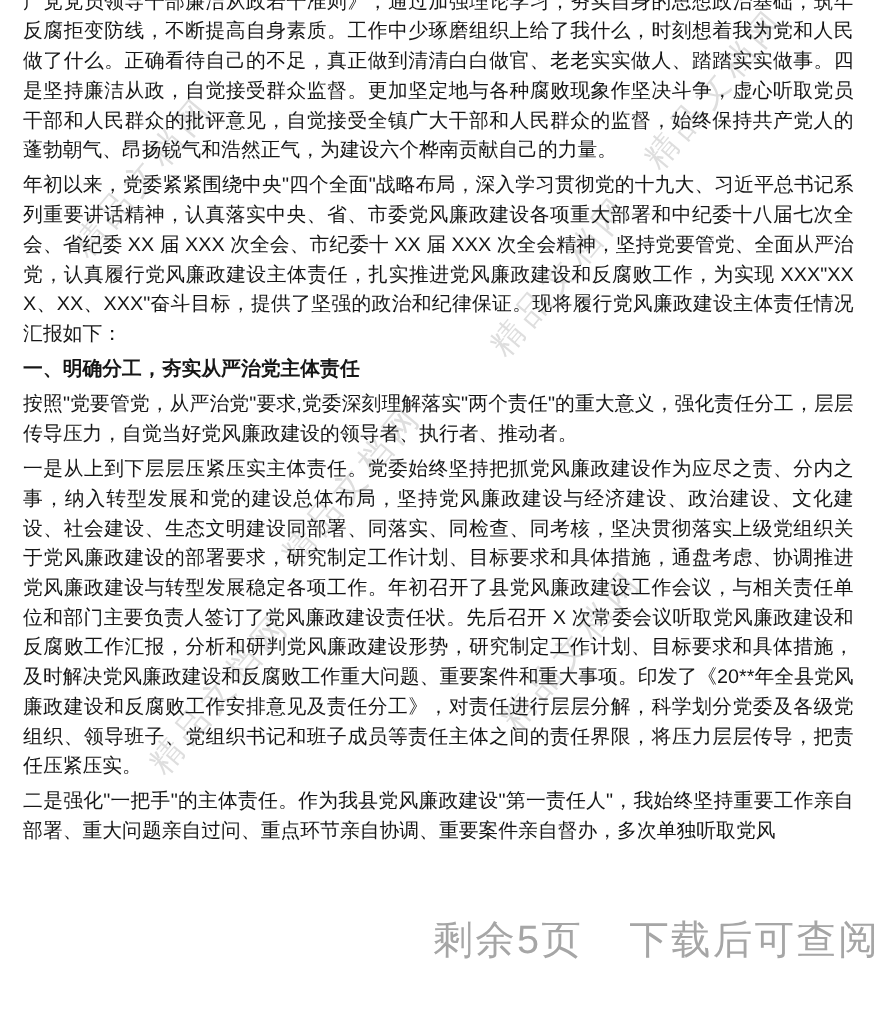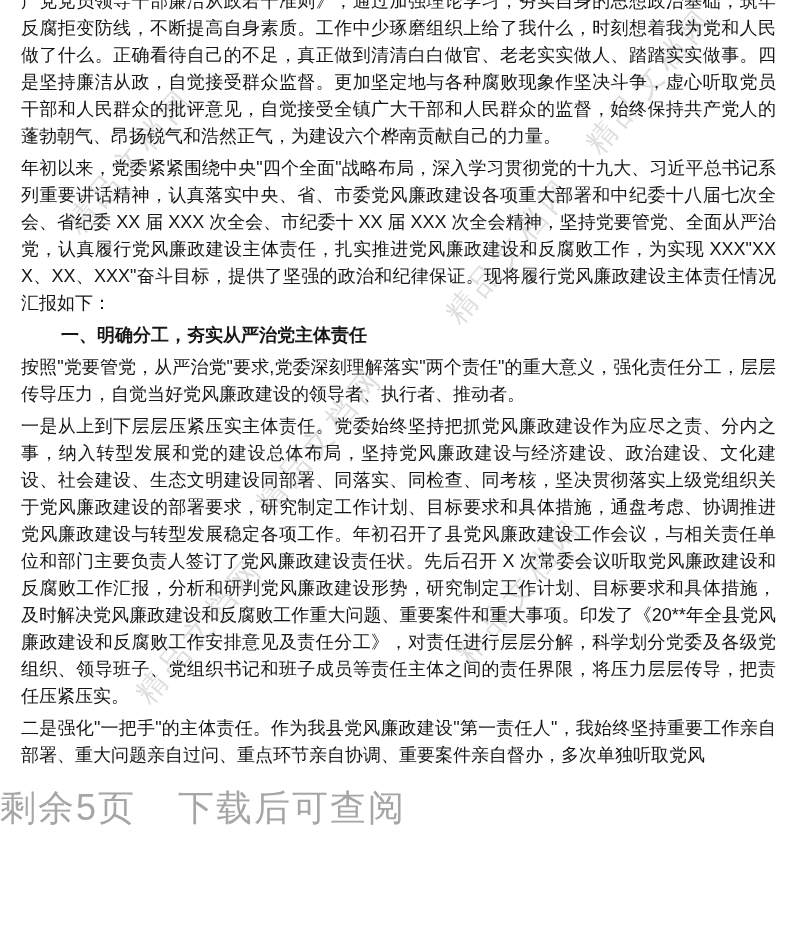--- a/index.html
+++ b/index.html
@@ -48,29 +48,28 @@
     line-height: 27px;
     text-align: justify;
   }
   .doc-body p {
     margin: 0 0 5px 0;
     word-break: break-all;
   }
   .doc-body p.heading {
     font-weight: 700;
     text-align: left;
-    margin-left: 40px;
   }
   
   .preview-footer {
     position: absolute;
     left: 0; right: 0;
-    top: 784px;
+    top: 830px;
     z-index: 1;
-    text-align: left;
+    text-align: right;
     font-size: 36px;
     color: #a6a6a6;
     letter-spacing: 2px;
     white-space: nowrap;
   }
   .preview-footer .gap { display: inline-block; width: 42px; }
 </style>
 </head>
 <body>
 

